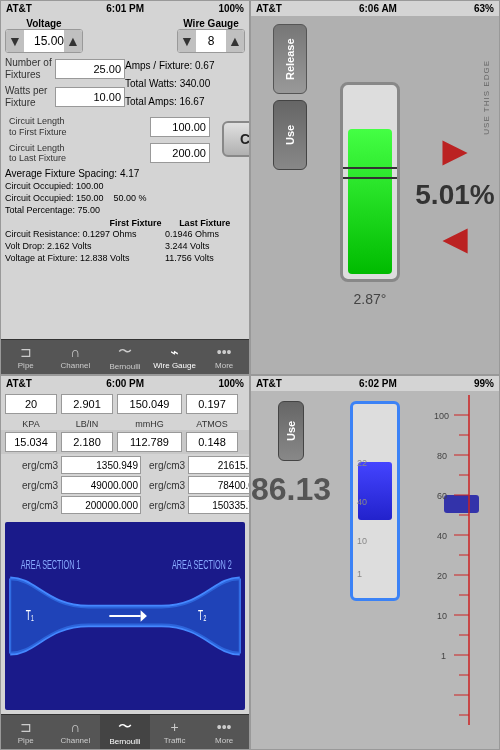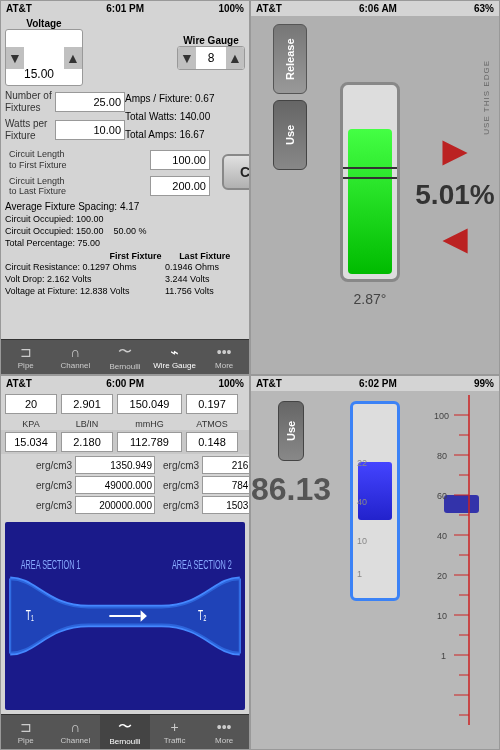--- a/index.html
+++ b/index.html
@@ -9,21 +9,21 @@
     .screen { width: 500px; height: 750px; display: grid; grid-template-columns: 250px 250px; grid-template-rows: 375px 375px; }
 
     
     .top-left { background: #d4d4d4; border: 1px solid #999; display: flex; flex-direction: column; padding: 0; overflow: hidden; }
     .tl-status-bar { background: #d4d4d4; display: flex; justify-content: space-between; align-items: center; padding: 2px 5px; font-size: 10px; font-weight: bold; }
     .tl-voltage-row { display: flex; align-items: center; justify-content: space-between; padding: 2px 4px; background: #d4d4d4; }
     .tl-voltage-label { font-size: 10px; font-weight: bold; }
     .tl-wire-label { font-size: 10px; font-weight: bold; }
     .spin-control { display: flex; align-items: center; border: 1px solid #999; background: white; border-radius: 3px; overflow: hidden; }
     .spin-btn { background: #c0c0c0; border: none; width: 18px; height: 22px; font-size: 14px; cursor: pointer; display: flex; align-items: center; justify-content: center; color: #333; }
-    .spin-input { border: none; width: 40px; height: 22px; text-align: left; font-size: 12px; background: white; margin-top: 33px; }
+    .spin-input { border: none; width: 40px; height: 22px; text-align: right; font-size: 12px; background: white; }
     .spin-input-wide { border: none; width: 30px; height: 22px; text-align: center; font-size: 12px; background: white; }
     .tl-row { display: flex; align-items: center; margin-bottom: 2px; }
     .tl-field-label { font-size: 10px; color: #333; width: 80px; line-height: 1.2; }
     .tl-input { border: 1px solid #999; background: white; width: 70px; height: 20px; font-size: 11px; padding: 1px 3px; text-align: right; }
 
     .tl-amps-section { display: flex; align-items: flex-start; padding: 2px 4px; }
     .tl-amps-left { width: 120px; }
     .tl-amps-right { margin-left: 0; font-size: 10px; line-height: 1.8; }
 
     .calc-btn { background: linear-gradient(to bottom, #e0e0e0, #b0b0b0); border: 2px solid #888; border-radius: 6px; font-size: 14px; font-weight: bold; color: #222; padding: 8px 16px; cursor: pointer; margin: 2px auto; display: block; }
@@ -60,21 +60,21 @@
 
     
     .bottom-left { background: #d4d4d4; border: 1px solid #999; display: flex; flex-direction: column; overflow: hidden; }
     .bl-status-bar { background: #d4d4d4; display: flex; justify-content: space-between; align-items: center; padding: 2px 5px; font-size: 10px; font-weight: bold; }
     .bl-top-row { display: flex; padding: 3px 4px; gap: 4px; }
     .bl-cell { display: flex; flex-direction: column; align-items: center; }
     .bl-input { border: 1px solid #999; background: white; width: 52px; height: 20px; font-size: 11px; text-align: center; }
     .bl-input-wide { border: 1px solid #999; background: white; width: 65px; height: 20px; font-size: 11px; text-align: center; }
     .bl-unit-label { font-size: 9px; color: #333; margin-top: 1px; }
     .bl-pressure-row { display: flex; padding: 2px 4px; gap: 4px; background: #c8c8c8; }
-    .bl-energy-section { padding: 2px 4px; margin-left: 31px; }
+    .bl-energy-section { padding: 2px 21px; }
     .bl-energy-row { display: flex; align-items: center; gap: 4px; margin-bottom: 2px; }
     .bl-energy-label { font-size: 10px; color: #333; width: 35px; }
     .bl-energy-input { border: 1px solid #999; background: white; width: 80px; height: 18px; font-size: 10px; text-align: right; padding-right: 2px; }
     .bl-energy-unit { font-size: 10px; color: #333; width: 35px; }
     .bl-energy-input2 { border: 1px solid #999; background: white; width: 80px; height: 18px; font-size: 10px; text-align: right; padding-right: 2px; }
     .bl-diagram { flex: 1; background: #1a1a8a; margin: 4px; border-radius: 2px; position: relative; overflow: hidden; }
     .bl-navbar { display: flex; background: #555; border-top: 1px solid #333; margin-top: auto; }
     .bl-nav-item { flex: 1; display: flex; flex-direction: column; align-items: center; justify-content: center; padding: 3px 0; cursor: pointer; color: #ccc; font-size: 8px; }
     .bl-nav-item.active { color: white; background: #444; }
 
@@ -132,21 +132,21 @@
           <input class="tl-input" value="25.00" style="">
         </div>
         <div class="tl-row" style="margin-top:4px;">
           <span class="tl-field-label" style="white-space:pre-line;">Watts per
 Fixture</span>
           <input class="tl-input" value="10.00" style="">
         </div>
       </div>
       <div class="tl-amps-right">
         <div>Amps / Fixture: <span>0.67</span></div>
-        <div>Total Watts: <span>140.00</span></div>
+        <div>Total Watts: <span>340.00</span></div>
         <div>Total Amps: <span>16.67</span></div>
       </div>
     </div>
 
     <div style="display:flex;align-items:flex-start;padding:2px 4px;">
       <div>
         <div class="tl-circuit-row">
           <span class="tl-circuit-label" style="white-space:pre-line;">Circuit Length
 to First Fixture</span>
           <input class="tl-circuit-input" value="100.00" style="">

